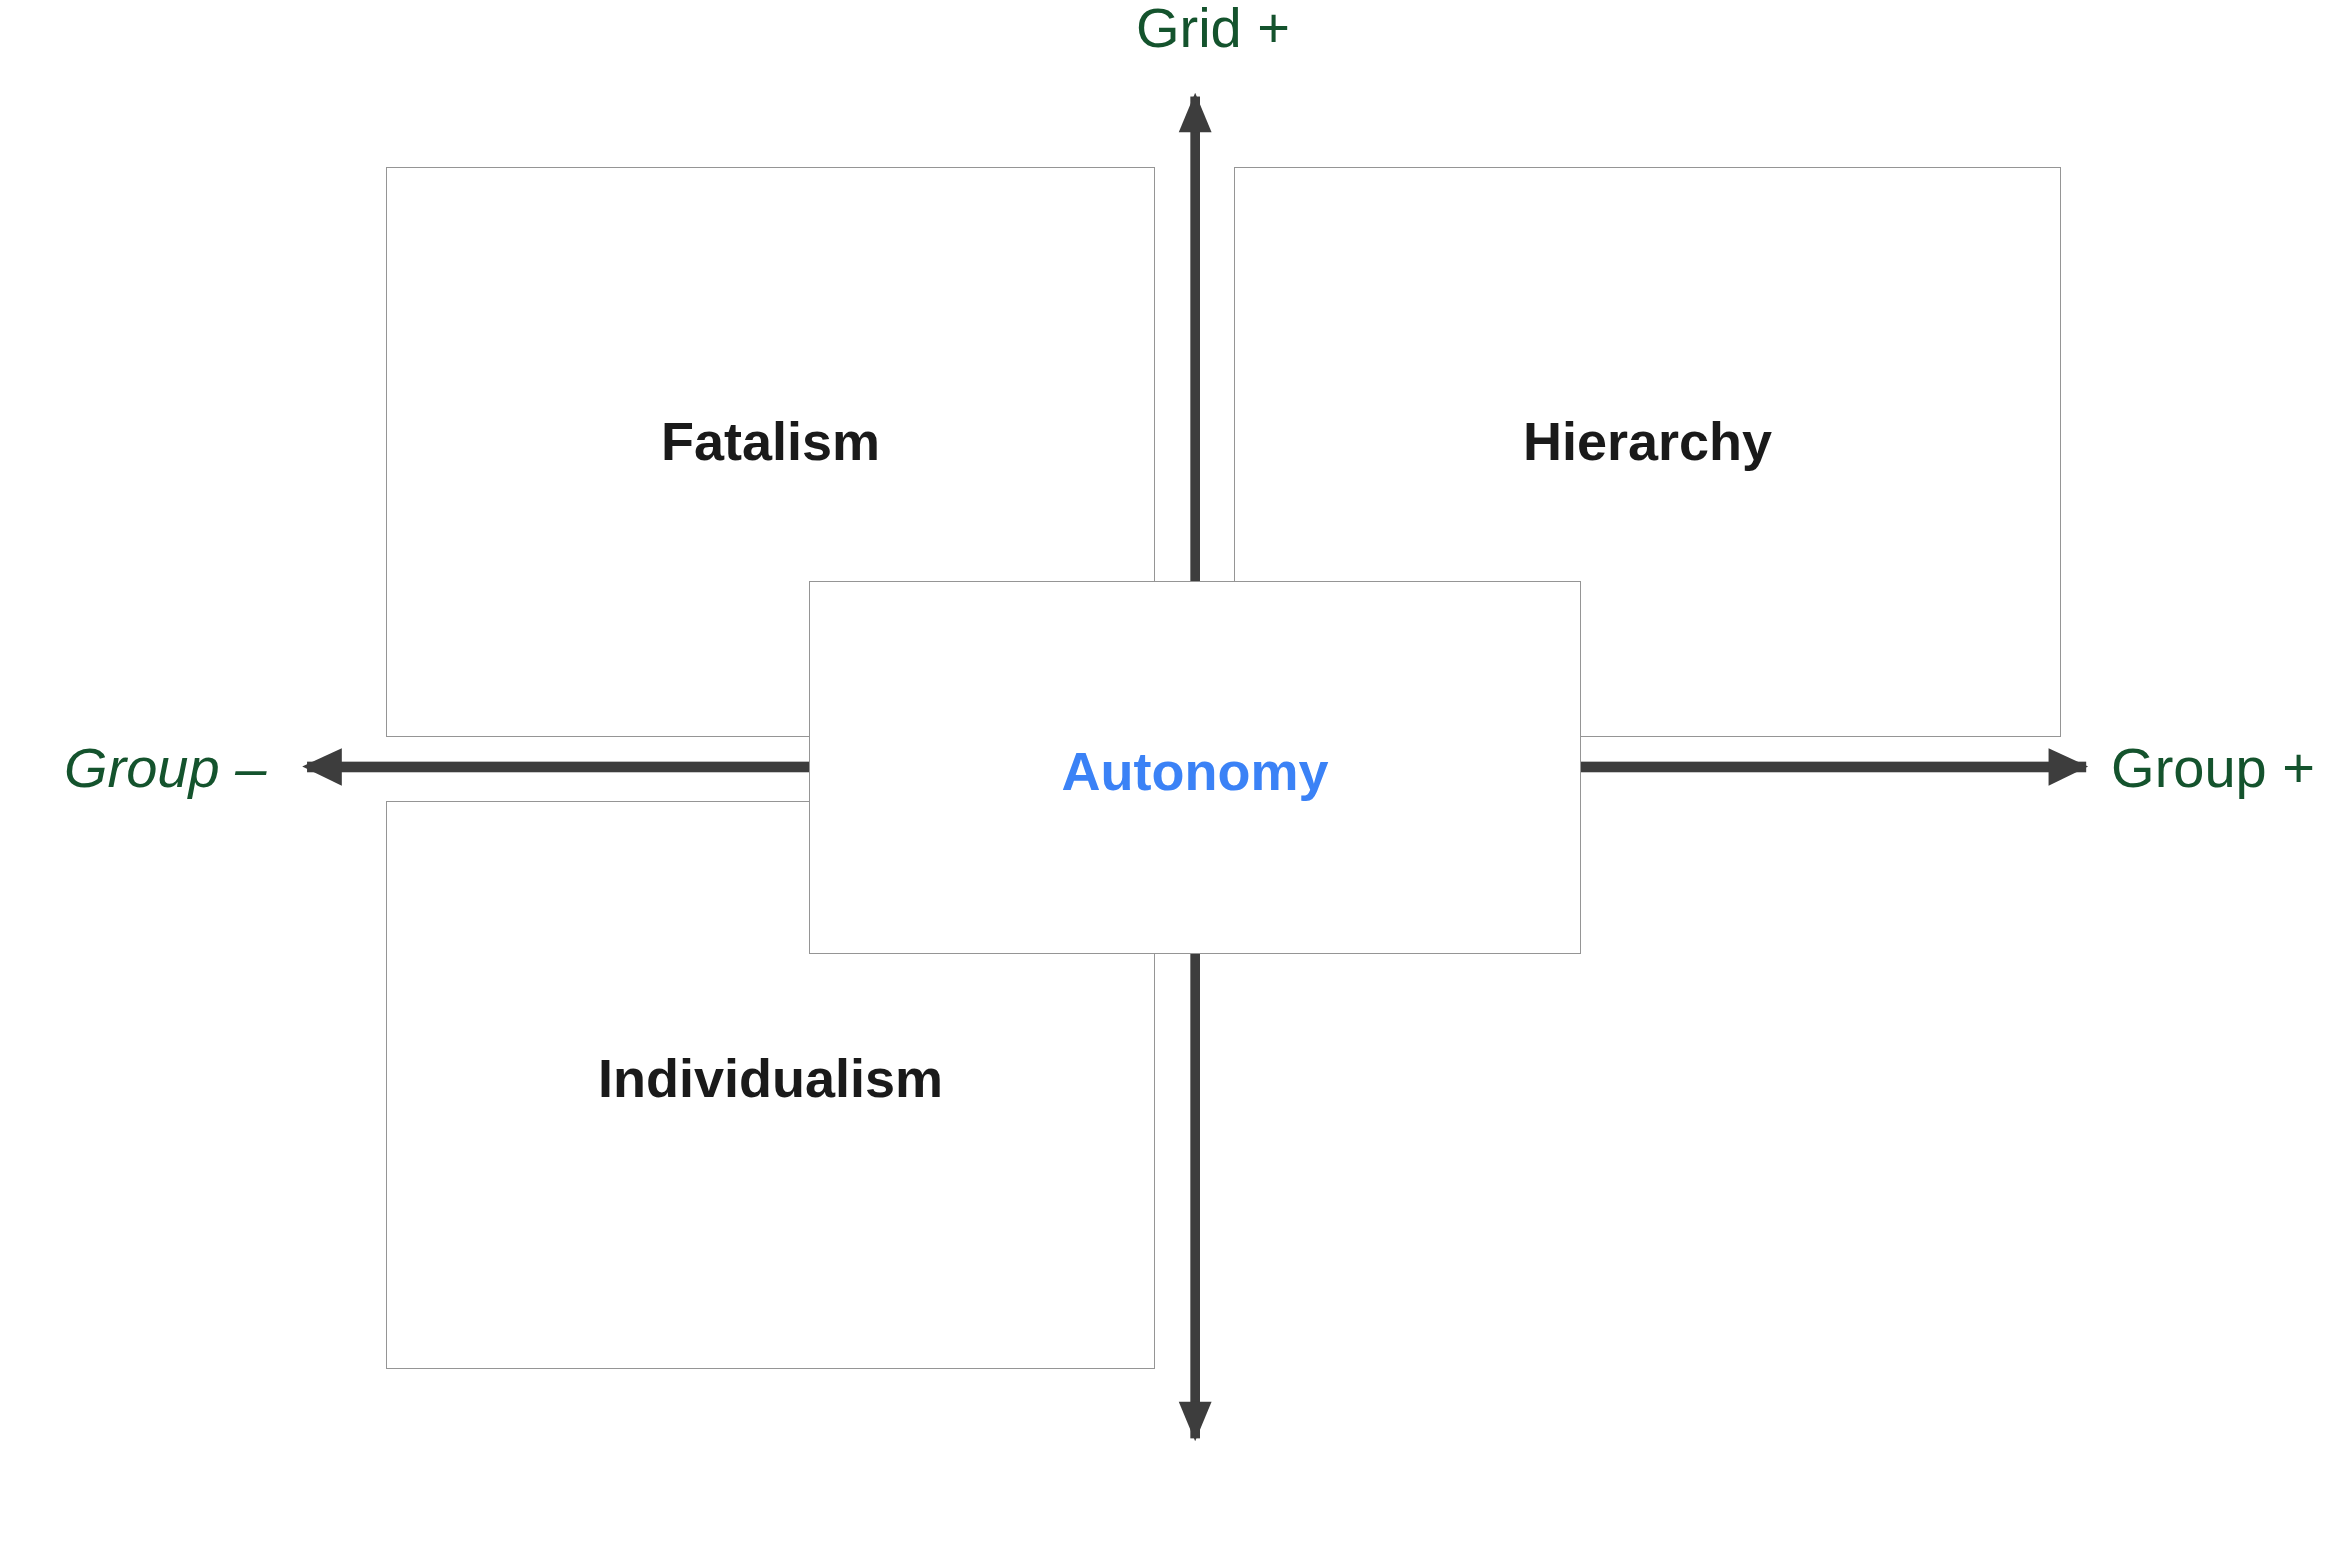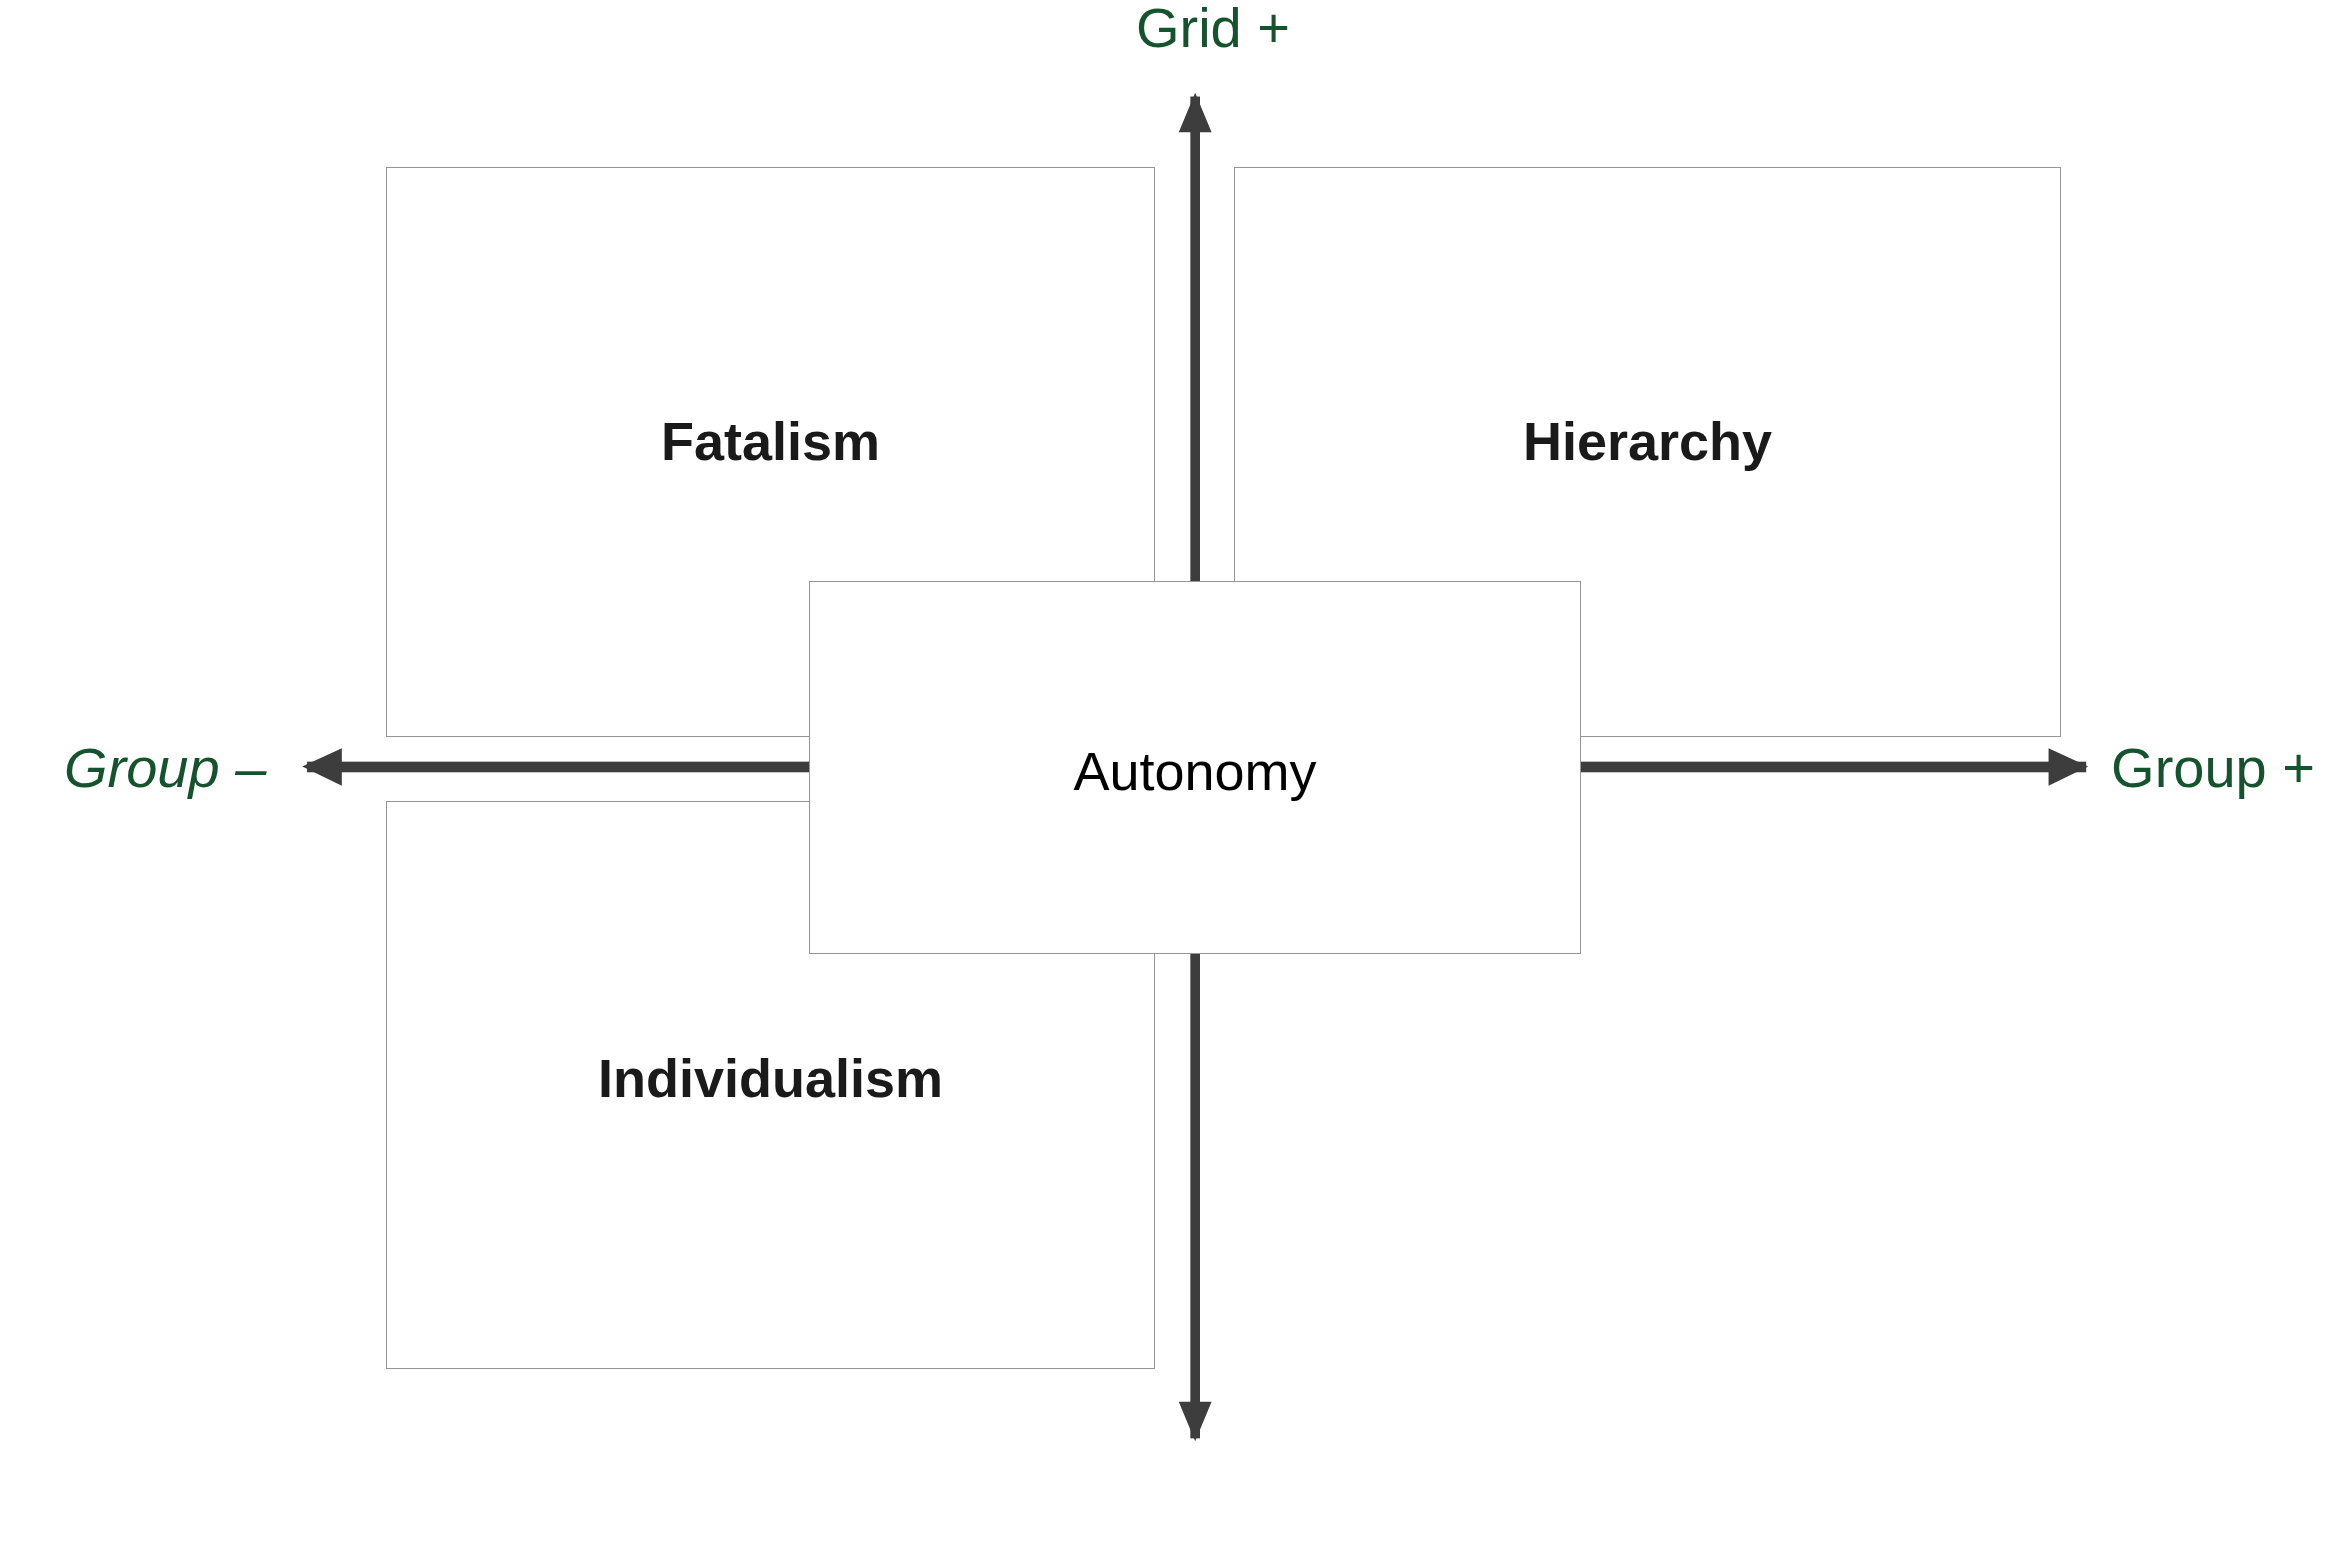--- a/index.html
+++ b/index.html
@@ -80,23 +80,23 @@
     height: 373px;
     border: 1.9px solid #959595;
     background: #ffffff;
   }
   #center-label {
     position: absolute;
     left: 0;
     top: 162px;
     width: 100%;
     text-align: center;
-    color: #000000;
+    color: #3b82f6;
     font-family: "Liberation Sans", sans-serif;
-    font-weight: 400;
+    font-weight: 700;
     font-size: 54px;
     line-height: 1;
     white-space: nowrap;
   }
 </style>
 </head>
 <body>
 
 <div id="stage">
 

